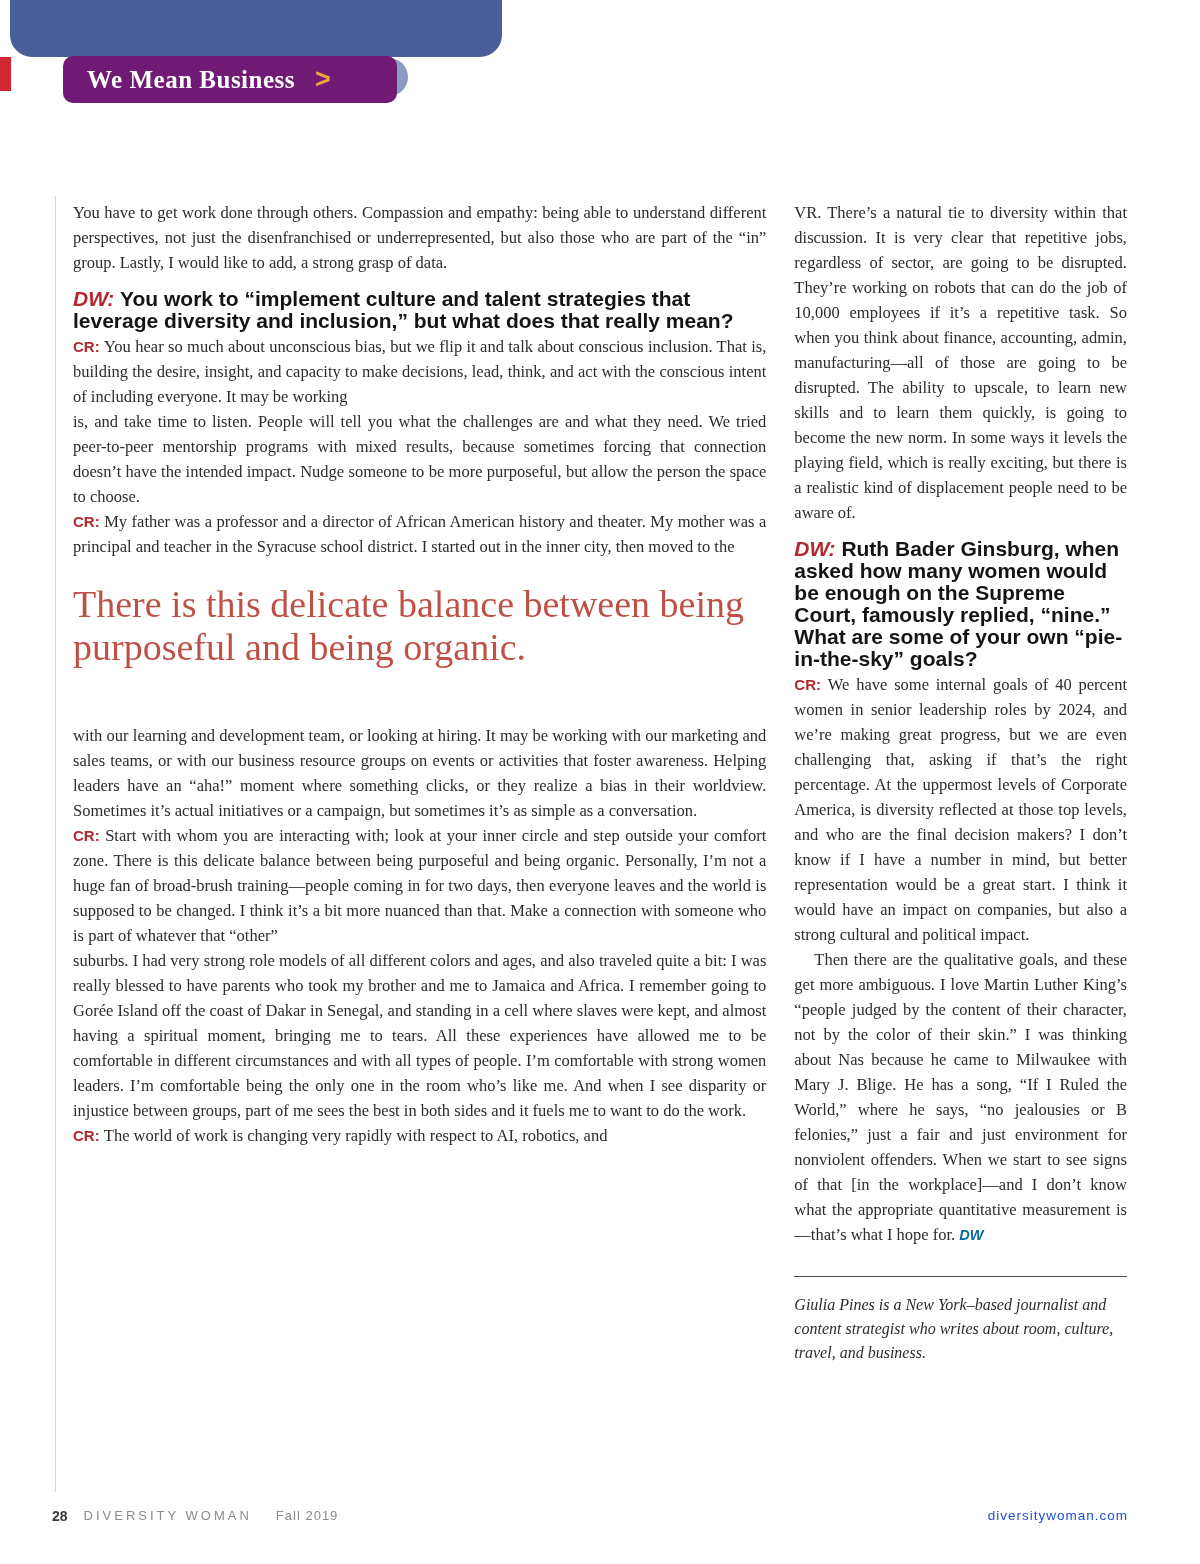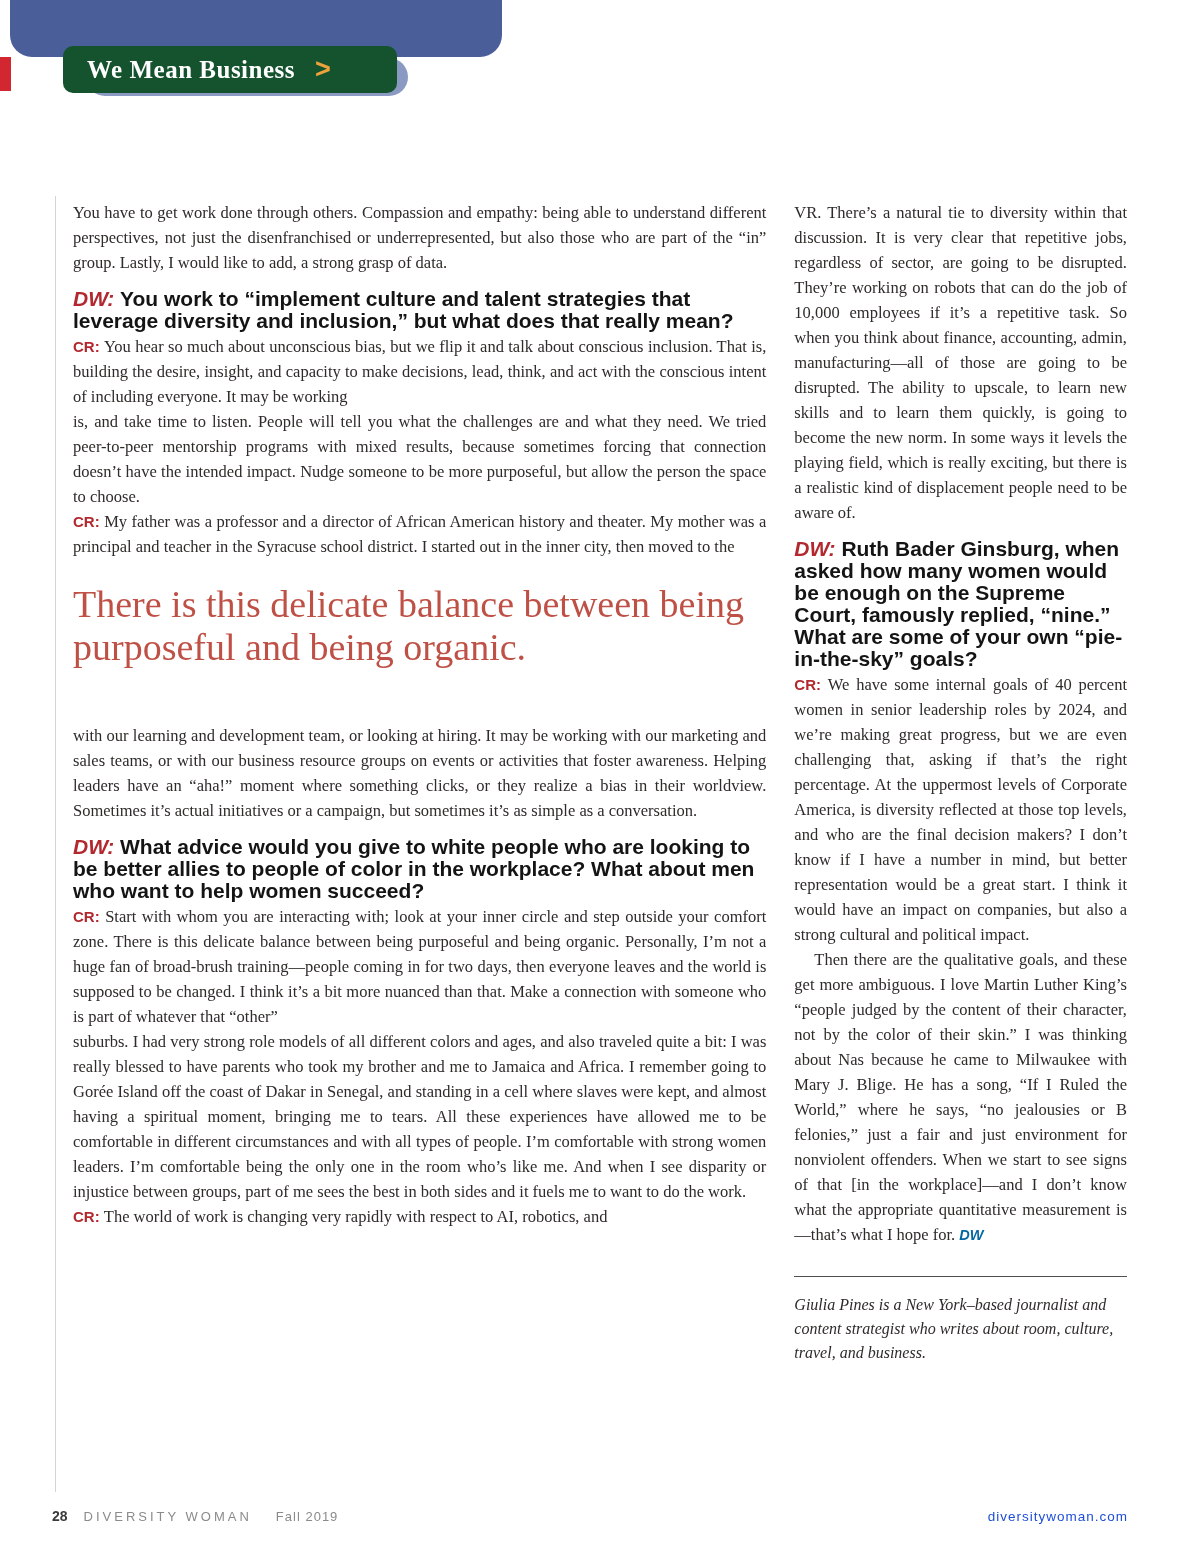--- a/index.html
+++ b/index.html
@@ -13,22 +13,22 @@
   
   .banner {
     position:absolute; left:10px; top:0; width:492px; height:57px;
     background:#4a5f9a; border-radius:0 0 22px 22px;
   }
   .badge-shadow {
     position:absolute; left:86px; top:58px; width:322px; height:38px;
     border-radius:19px; background:#8b9ac2;
   }
   .badge {
-    position:absolute; left:63px; top:46px; width:334px; height:47px;
-    border-radius:10px; background:#14532d;
+    position:absolute; left:63px; top:56px; width:334px; height:47px;
+    border-radius:10px; background:#701a75;
     display:flex; align-items:center; padding:0 24px;
   }
   .badge-label {
     font-family:"Liberation Serif", serif; font-weight:bold;
     color:#ffffff; font-size:25px; letter-spacing:0.5px;
   }
   .badge-arrow {
     margin-left:20px; color:#eda33b;
     font-family:"Liberation Sans", sans-serif; font-weight:bold; font-size:27px;
     line-height:1;
@@ -65,21 +65,21 @@
   .pull-quote {
     margin:24px 0 54px 0; font-size:38px; line-height:43px;
     color:#bf5045; font-family:"Liberation Serif", serif; text-align:left;
   }
   .rule { border-top:1.5px solid #4f4f4f; margin:28px 0 16px 0; }
   p.bio { font-size:16px; line-height:24px; font-style:italic; text-align:left; }
 
   
   .footer {
     position:absolute; left:52px; right:72px; top:1508px;
-    display:flex; align-items:center;
+    display:flex; align-items:flex-start;
     font-family:"Liberation Sans", sans-serif; color:#8b8b8b; font-size:13px;
   }
   .footer .pagenum { font-weight:bold; color:#3a3a3a; font-size:14px; margin-right:16px; }
   .footer .mag { letter-spacing:3px; margin-right:24px; }
   .footer .issue { letter-spacing:1px; }
   .footer .site { margin-left:auto; font-size:13.5px; letter-spacing:1px; color:#1d4ed8; }
 </style>
 </head>
 <body>
 
@@ -107,21 +107,20 @@
             <p class="body">is, and take time to listen. People will tell you what the challenges are and what they need. We tried peer-to-peer mentorship programs with mixed results, because sometimes forcing that connection doesn’t have the intended impact. Nudge someone to be more purposeful, but allow the person the space to choose.</p>
             <p class="answer"><span class="alabel">CR: </span>My father was a professor and a director of African American history and theater. My mother was a principal and teacher in the Syracuse school district. I started out in the inner city, then moved to the</p>
           </div>
       </div>
 
       <div class="pull-quote">There is this delicate balance between being purposeful and being organic.</div>
 
       <div class="two-col">
         <div>
             <p class="body">with our learning and development team, or looking at hiring. It may be working with our marketing and sales teams, or with our business resource groups on events or activities that foster awareness. Helping leaders have an “aha!” moment where something clicks, or they realize a bias in their worldview. Sometimes it’s actual initiatives or a campaign, but sometimes it’s as simple as a conversation.</p>
-            <p class="question"><span class="qlabel">DW: </span>What advice would you give to white people who are looking to be better allies to people of color in the workplace? What about men who want to help women succeed?</p>
             <p class="answer"><span class="alabel">CR: </span>Start with whom you are interacting with; look at your inner circle and step outside your comfort zone. There is this delicate balance between being purposeful and being organic. Personally, I’m not a huge fan of broad-brush training—people coming in for two days, then everyone leaves and the world is supposed to be changed. I think it’s a bit more nuanced than that. Make a connection with someone who is part of whatever that “other”</p>
           </div>
         <div>
             <p class="body">suburbs. I had very strong role models of all different colors and ages, and also traveled quite a bit: I was really blessed to have parents who took my brother and me to Jamaica and Africa. I remember going to Gorée Island off the coast of Dakar in Senegal, and standing in a cell where slaves were kept, and almost having a spiritual moment, bringing me to tears. All these experiences have allowed me to be comfortable in different circumstances and with all types of people. I’m comfortable with strong women leaders. I’m comfortable being the only one in the room who’s like me. And when I see disparity or injustice between groups, part of me sees the best in both sides and it fuels me to want to do the work.</p>
             <p class="answer"><span class="alabel">CR: </span>The world of work is changing very rapidly with respect to AI, robotics, and</p>
           </div>
       </div>
     </div>
 
     <div>

